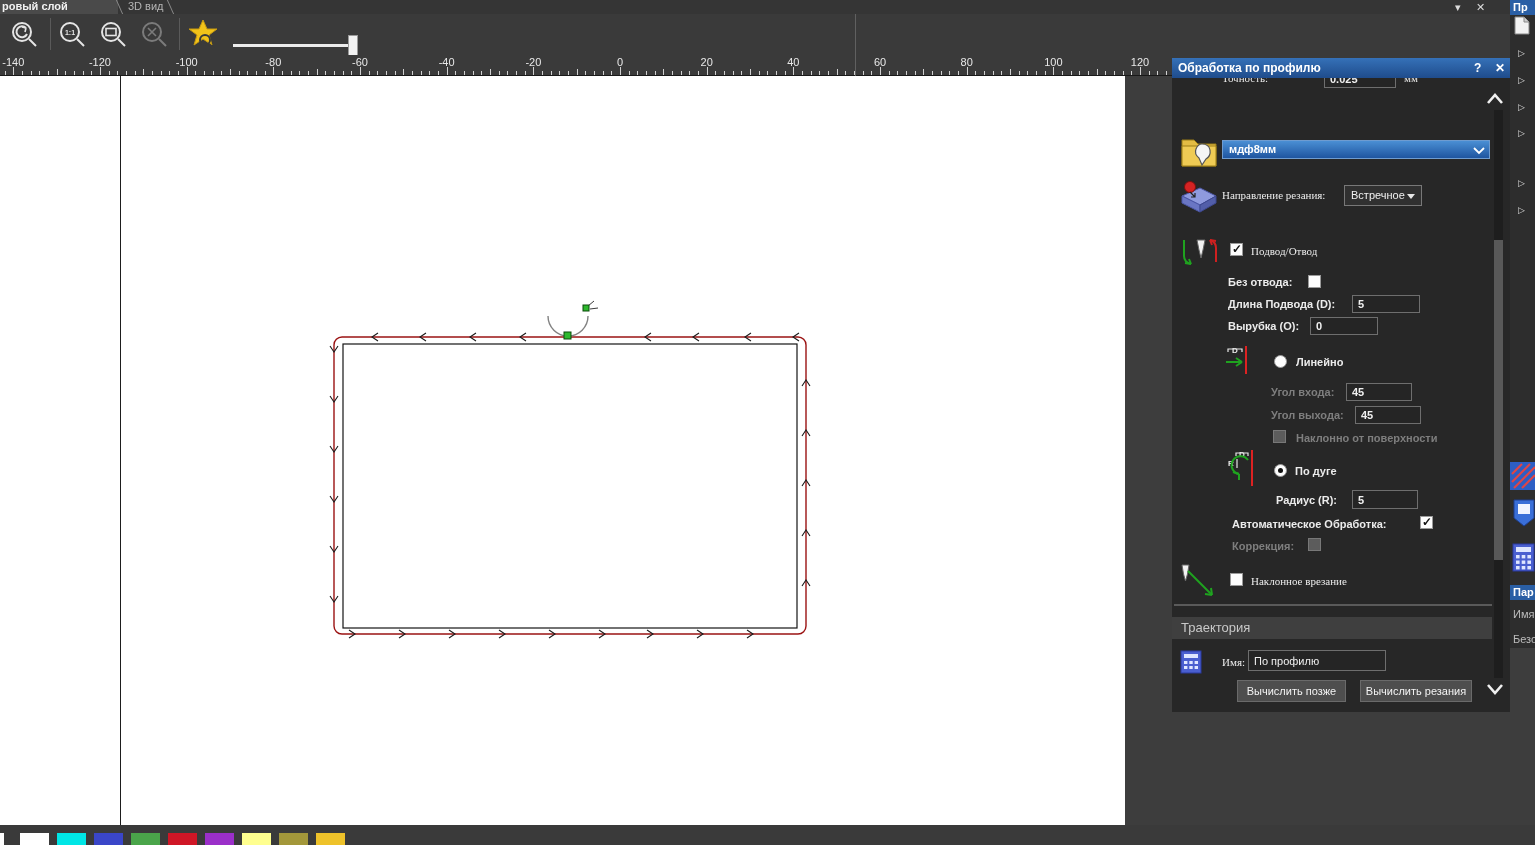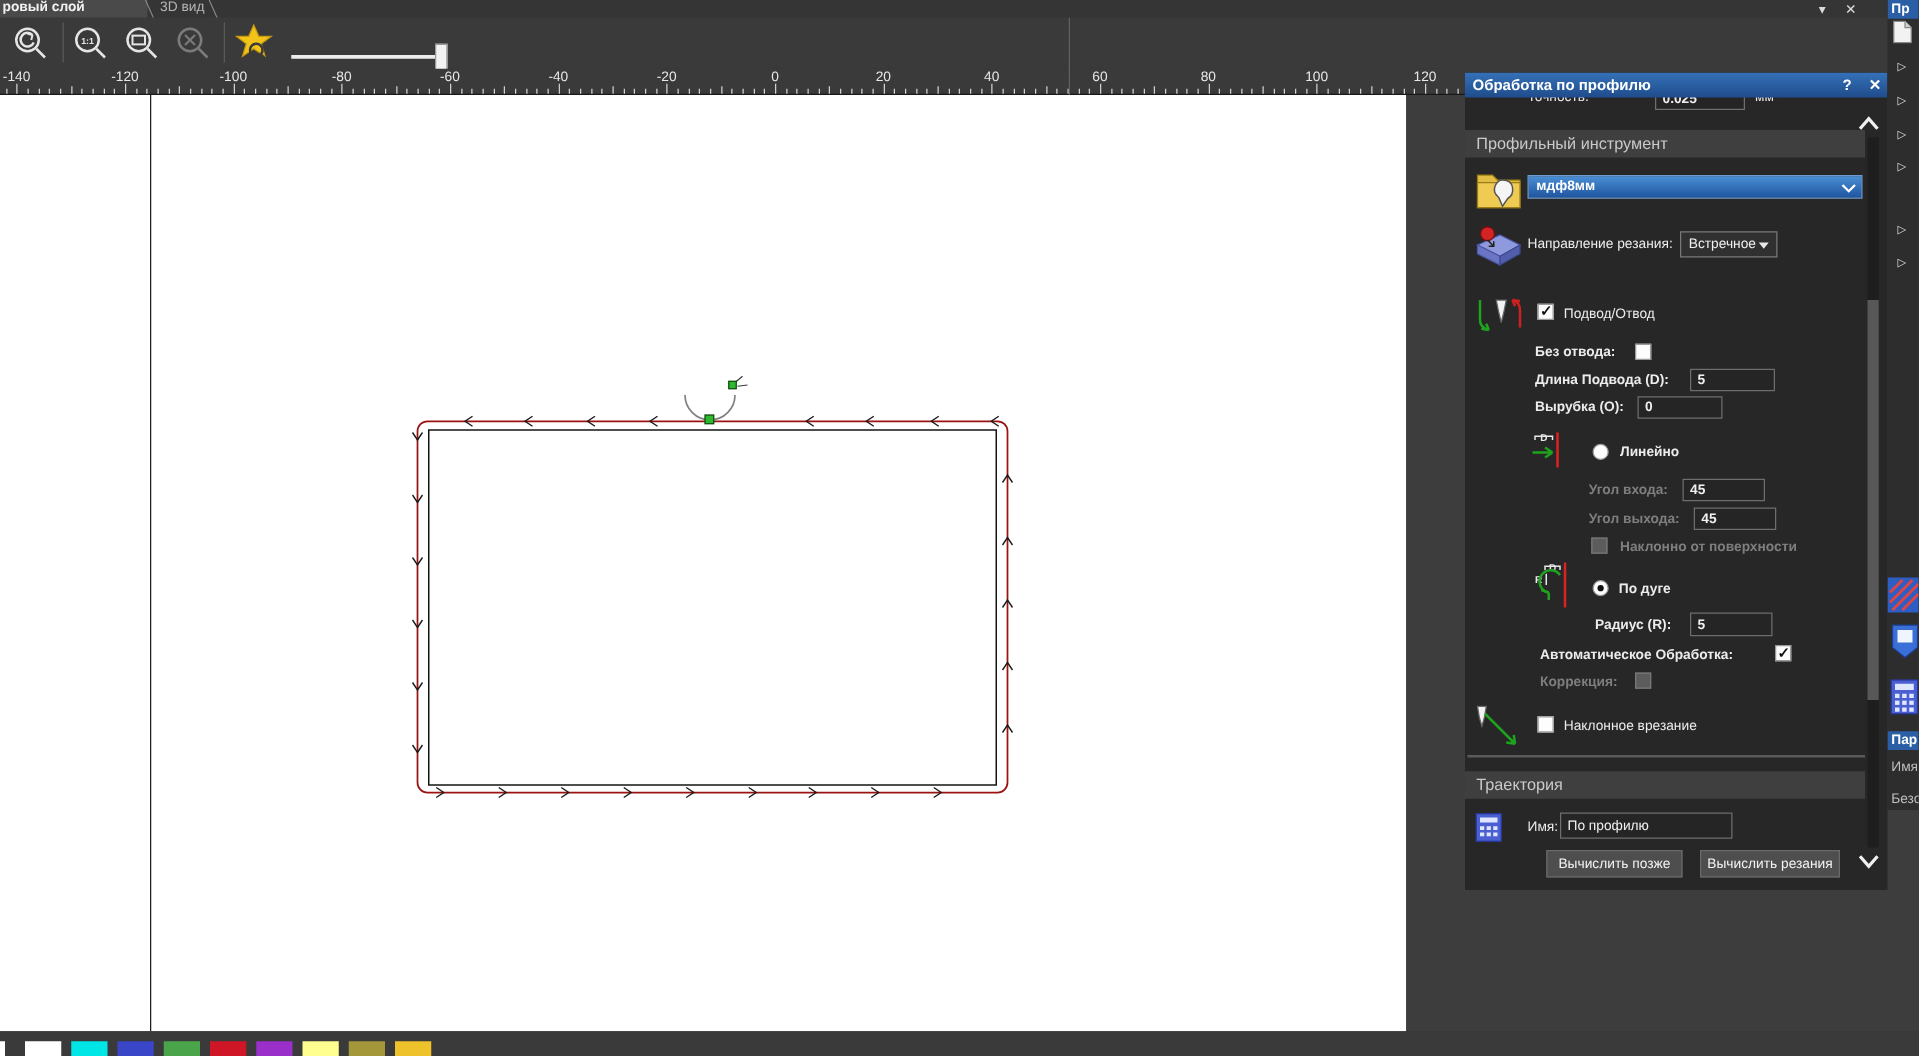--- a/index.html
+++ b/index.html
@@ -41,21 +41,21 @@
 
   
   #panel { left:1172px; top:58px; width:338px; height:654px; background:#272727; z-index:5; overflow:hidden; }
   #panel-title { left:0; top:0; width:338px; height:20px;
      background:linear-gradient(#3571b8,#1f4c8c); color:#fff; font-size:12px; font-weight:bold;
      line-height:20px; padding-left:6px; z-index:3; }
   #panel-title .tbtn { position:absolute; top:0; color:#fff; font-size:12px; font-weight:bold; }
   .phdr { left:0; width:320px; height:22px; background:#3f3f3f; color:#c9c9c9;
           font-size:13px; line-height:22px; padding-left:9px; }
   .lbl { color:#ececec; font-weight:bold; font-size:11px; white-space:nowrap; }
-  .lbl.norm { font-weight:normal; }
+  .lbl.norm { font-weight:normal;font-family:Liberation Serif, serif; }
   .lbl.dis { color:#7e7e7e; }
   .pin { background:#252525; border:1px solid #6e6e6e; color:#f0f0f0;
          font:bold 11px "Liberation Sans",sans-serif; padding-left:5px; outline:none; }
   .cb { width:13px; height:13px; background:#fdfdfd; border:1px solid #9a9a9a; position:absolute; }
   .cb.on::after { content:"✓"; position:absolute; left:1px; top:-2px; color:#111;
                   font:bold 12px "Liberation Sans",sans-serif; }
   .cb.dis { background:#5c5c5c; border-color:#787878; }
   .radio { width:13px; height:13px; background:#fdfdfd; border:1px solid #9a9a9a; border-radius:50%; position:absolute; }
   .radio.on::after { content:""; position:absolute; left:3px; top:3px; width:5px; height:5px;
                      border-radius:50%; background:#111; }
@@ -353,21 +353,20 @@
     </div>
 
     <div class="abs lbl norm" style="left:50px; top:14px">Точность:</div>
     <input class="abs pin" style="left: 152px; top: 12px; width: 72px; height: 18px;" value="0.025">
     <div class="abs lbl norm" style="left:232px; top:14px">мм</div>
 
     <svg class="abs" style="left:314px; top:34px" width="18" height="14">
       <polyline points="2,11 9,3 16,11" fill="none" stroke="#f0f0f0" stroke-width="2.6"></polyline>
     </svg>
 
-    <div class="abs phdr" style="top:46px">Профильный инструмент</div>
 
     <div class="abs" style="left:8px; top:74px; width:40px; height:38px">
       <svg width="40" height="38">
           <g>
         <path d="M2,8 h12 l4,4 h18 v22 h-34 z" fill="#e3bc44" stroke="#9a7d16" stroke-width="1"></path>
         <path d="M2,14 h34 v20 h-34 z" fill="#efcb54" stroke="#9a7d16" stroke-width="1"></path>
         <path d="M22,12 q7,0 8,6 q1,6 -4,9 l-4,6 l-3,-7 q-5,-4 -3,-9 q2,-5 6,-5 z" fill="#f5f5f5" stroke="#555" stroke-width="1.2"></path>
       </g>
         </svg>
     </div>

